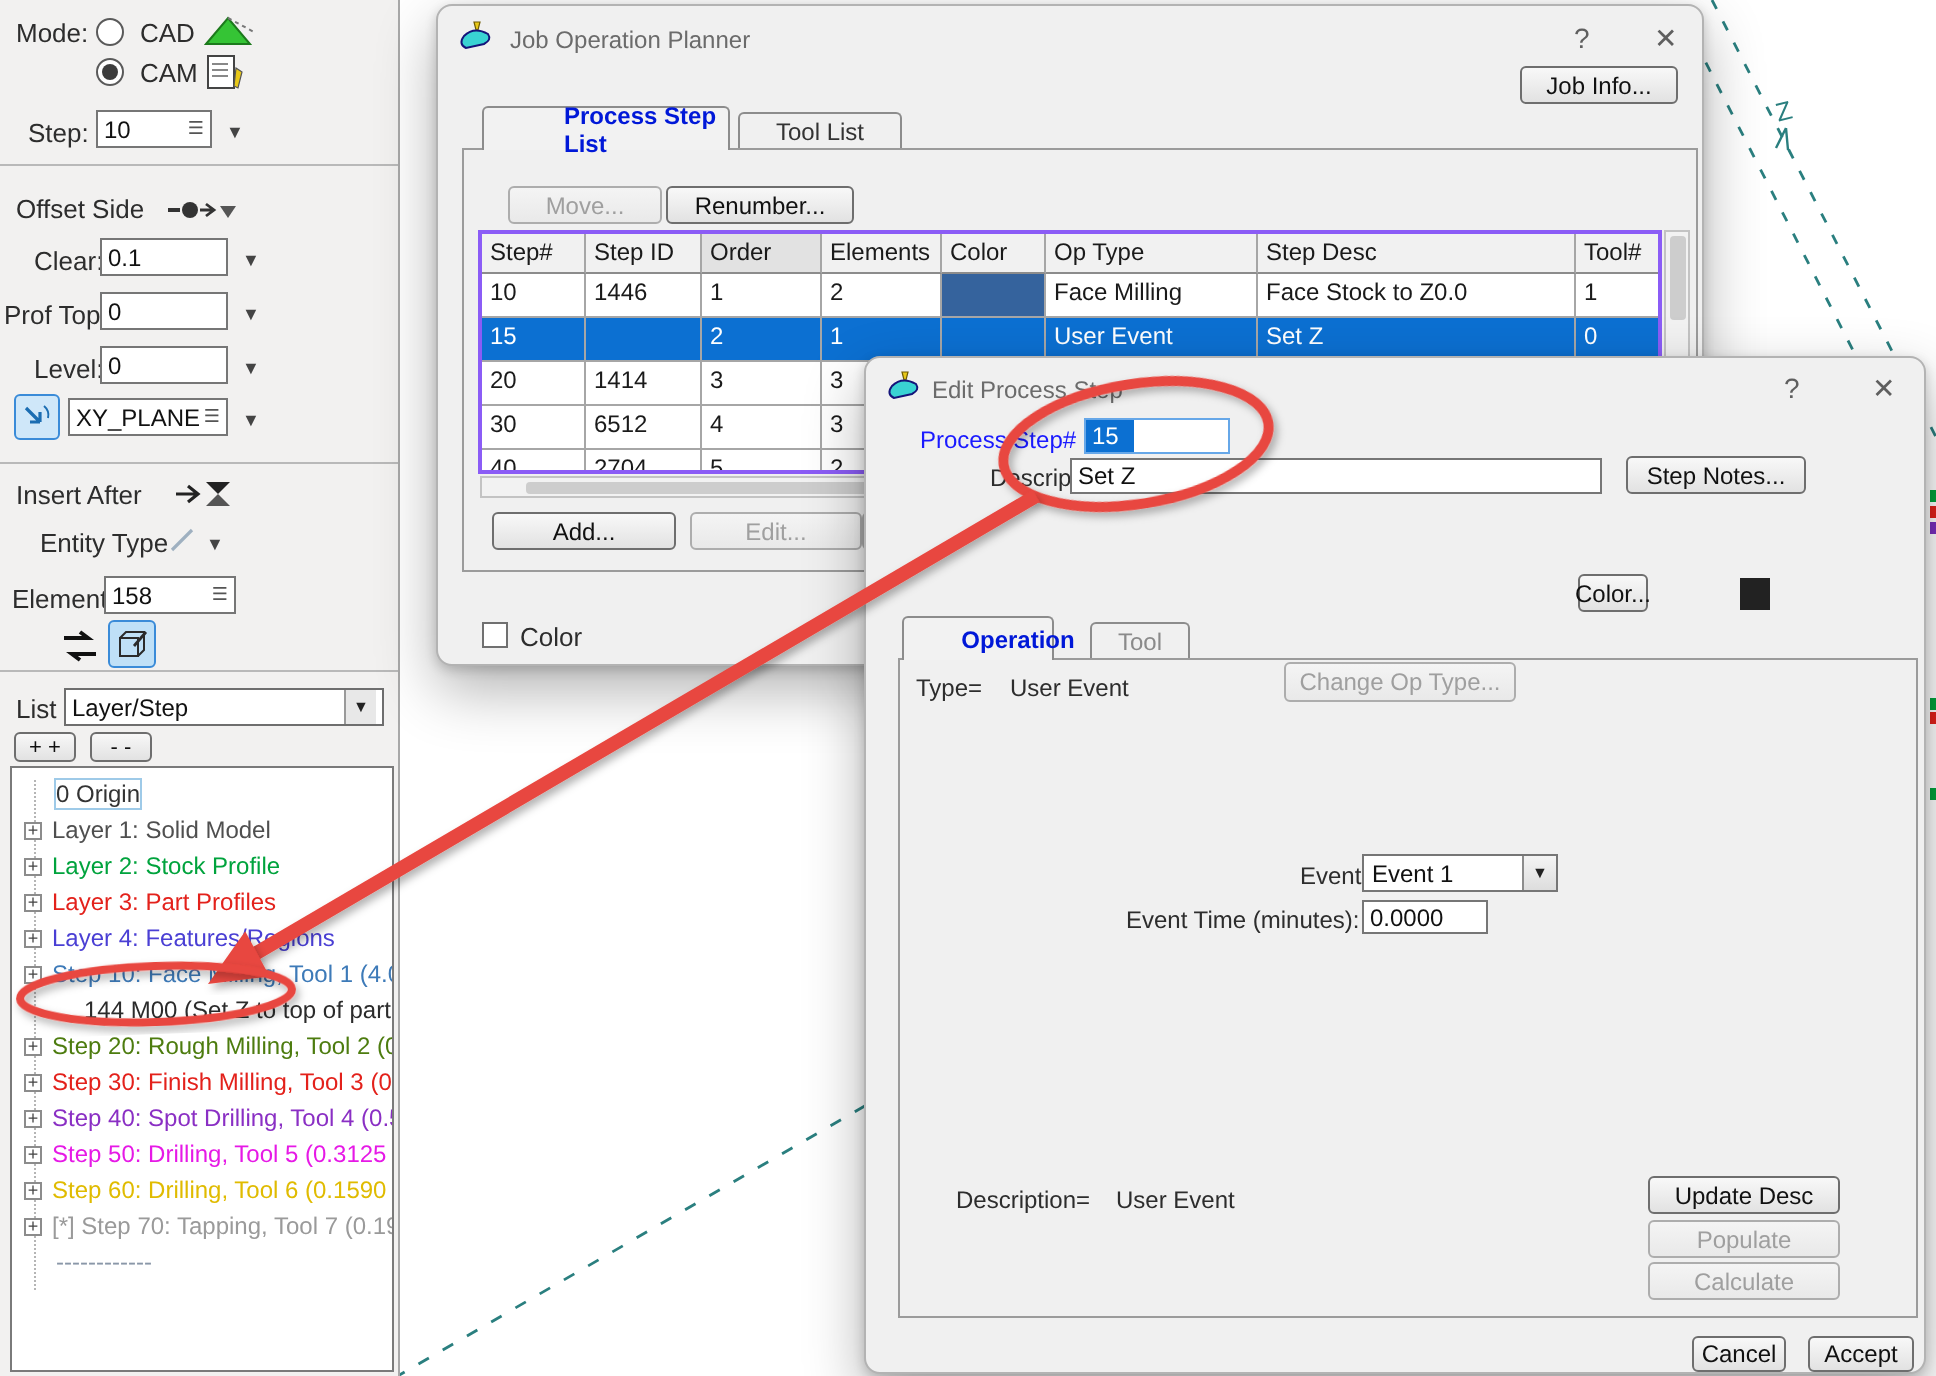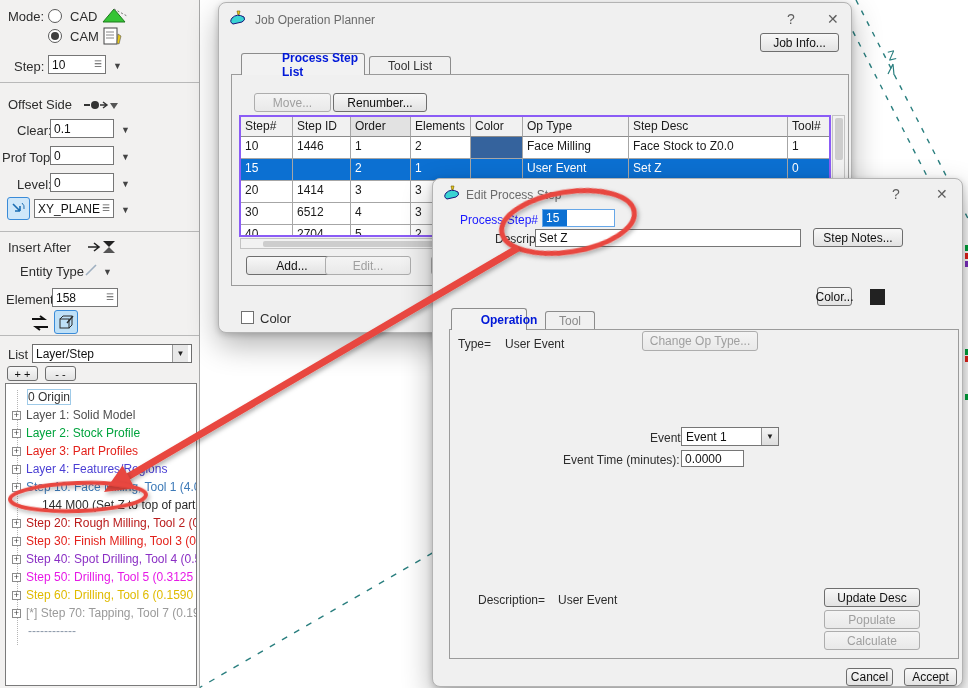--- a/index.html
+++ b/index.html
@@ -244,21 +244,21 @@
         <div class="tree-row">
           <span class="tree-glyph">+</span>
           <span class="tree-label" style="color: rgb(61, 122, 184);">Step 10: Face Milling, Tool 1 (4.0</span>
         </div>
         <div class="tree-row" style="padding-left: 20px;">
           <span style="width: 16px; flex: 0 0 auto;"></span>
           <span class="tree-label" style="color: rgb(43, 43, 43);">144 M00 (Set Z to top of part</span>
         </div>
         <div class="tree-row">
           <span class="tree-glyph">+</span>
-          <span class="tree-label" style="color: #b91c1c;">Step 20: Rough Milling, Tool 2 (0</span>
+          <span class="tree-label" style="color: #4d7c0f;">Step 20: Rough Milling, Tool 2 (0</span>
         </div>
         <div class="tree-row">
           <span class="tree-glyph">+</span>
           <span class="tree-label" style="color: rgb(227, 33, 27);">Step 30: Finish Milling, Tool 3 (0.</span>
         </div>
         <div class="tree-row">
           <span class="tree-glyph">+</span>
           <span class="tree-label" style="color: rgb(138, 47, 196);">Step 40: Spot Drilling, Tool 4 (0.5</span>
         </div>
         <div class="tree-row">
@@ -375,21 +375,21 @@
   <div class="vscroll" style="left:613px;top:112px;width:13px;height:122px">
     <div class="vthumb" style="left:2px;top:2px;width:8px;height:42px"></div>
   </div>
   <div class="vscroll" style="left:21px;top:235px;width:590px;height:11px">
     <div class="vthumb" style="left:22px;top:2px;width:230px;height:6px"></div>
   </div>
 
   <div class="btn" style="left:27px;top:253px;width:92px;height:19px">
       <span>Add...</span>
     </div>
-  <div class="btn disabled" style="left:106px;top:253px;width:86px;height:19px">
+  <div class="btn disabled" style="left:126px;top:253px;width:86px;height:19px">
       <span>Edit...</span>
     </div>
   <div class="btn disabled" style="left:212px;top:253px;width:70px;height:19px"></div>
 
   <span class="checkbox" style="left:22px;top:308px"></span>
   <span class="lbl" style="left:41px;top:308px;font-size:13px">Color</span>
 </div>
 
 <div class="win" style="left:432px;top:178px;width:531px;height:509px;z-index:3">
   <svg style="position:absolute;left:10px;top:6px" width="19" height="19">
@@ -406,21 +406,21 @@
   </div>
 
   <span class="lbl" style="left:62px;top:53px">Description:</span>
   <div class="field" style="left:102px;top:50px;width:266px;height:18px">
     <span>Set Z</span>
   </div>
   <div class="btn" style="left:380px;top:49px;width:90px;height:19px">
       <span>Step Notes...</span>
     </div>
 
-  <div class="btn" style="left:384px;top:108px;width:35px;height:19px">
+  <div class="btn" style="left:356px;top:108px;width:35px;height:19px">
       <span>Color...</span>
     </div>
   <span id="color-swatch" style="position: absolute; left: 437px; top: 110px; width: 15px; height: 16px; background: rgb(34, 34, 34);"></span>
 
   <div class="tab active" style="left:18px;top:129px;width:76px;height:22px">
       <span>Operation</span>
     </div>
   <div class="tab gray" style="left:112px;top:132px;width:50px;height:19px">
       <span>Tool</span>
     </div>

